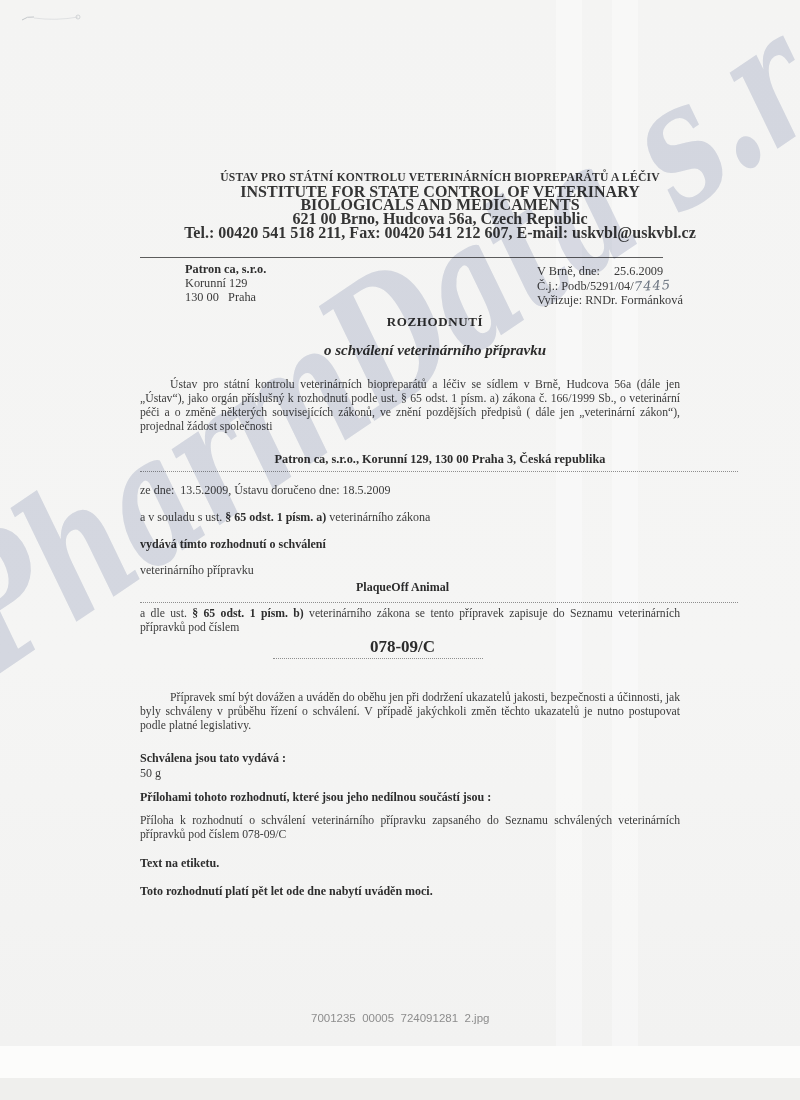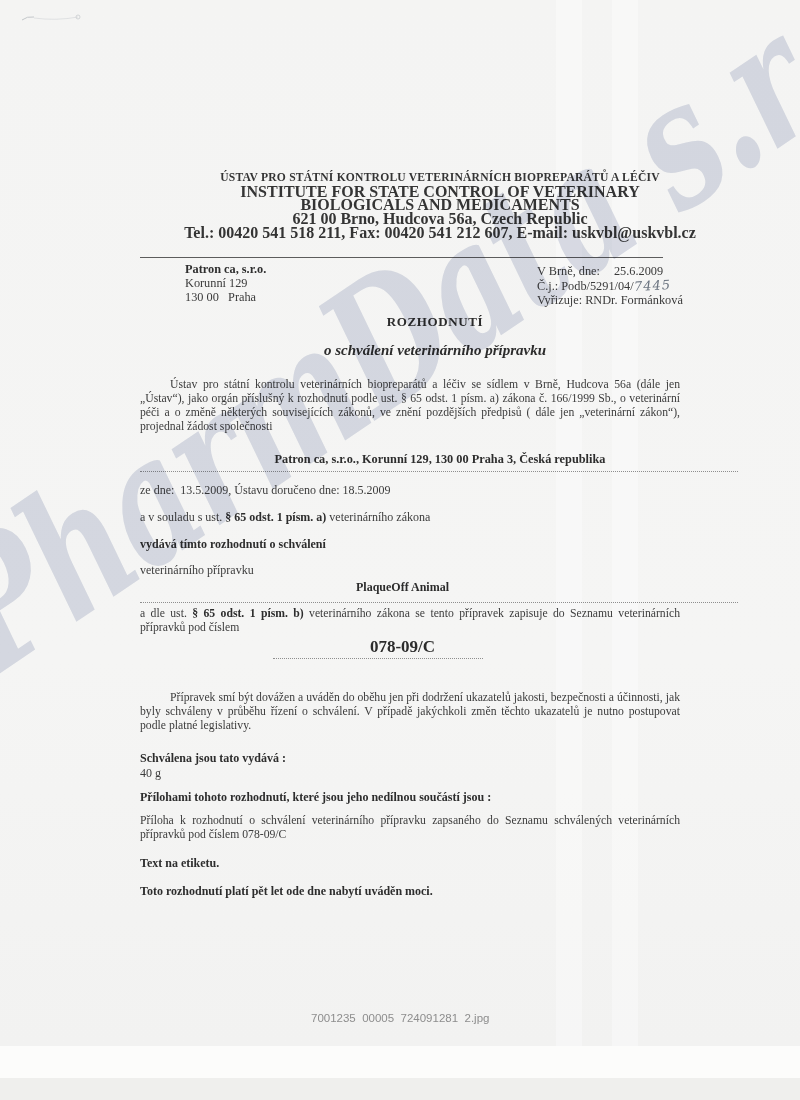--- a/index.html
+++ b/index.html
@@ -139,21 +139,21 @@
   <div class="abs dotted d2"></div>
   <div class="abs para register">
     <span>a dle ust. </span><b>§ 65 odst. 1 písm. b)</b><span> veterinárního zákona se tento přípravek zapisuje do Seznamu veterinárních přípravků pod číslem</span>
   </div>
   <div class="abs regnum">078-09/C</div>
   <div class="abs dotted d3"></div>
 
   <div class="abs para indent conditions">Přípravek smí  být dovážen a uváděn do oběhu jen při dodržení ukazatelů jakosti, bezpečnosti a účinnosti, jak byly schváleny v průběhu řízení o schválení. V případě jakýchkoli změn těchto ukazatelů je nutno postupovat podle platné legislativy.</div>
 
   <div class="abs line packhead">Schválena jsou tato vydává :</div>
-  <div class="abs line packval">40 g</div>
+  <div class="abs line packval">50 g</div>
 
   <div class="abs line atthead">Přílohami tohoto rozhodnutí, které jsou jeho nedílnou součástí jsou :</div>
   <div class="abs para att1">Příloha k rozhodnutí o schválení veterinárního přípravku zapsaného do Seznamu schválených veterinárních přípravků pod číslem 078-09/C</div>
   <div class="abs line att2">Text na etiketu.</div>
 
   <div class="abs line validity">Toto rozhodnutí platí pět let ode dne nabytí uváděn moci.</div>
 
   <div class="watermark">PharmData s.r.o.</div>
 
   <div class="bottom-white"></div>

